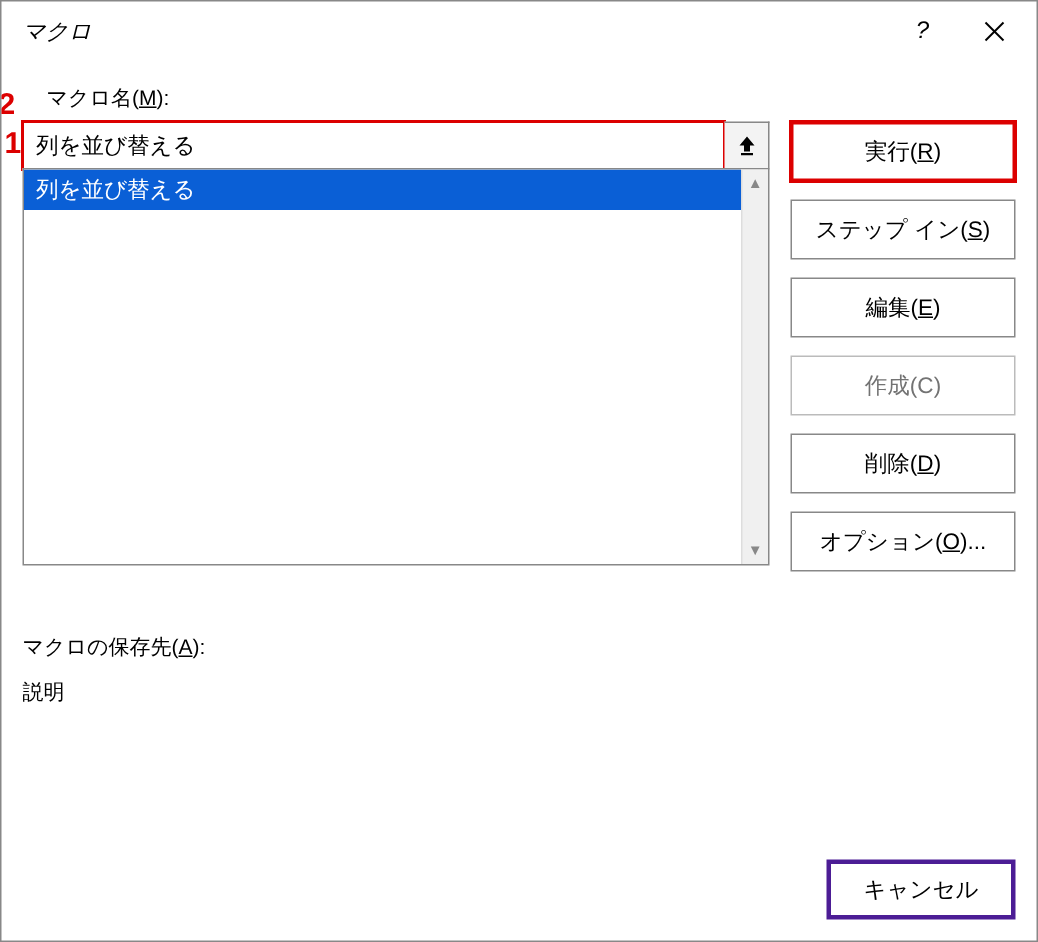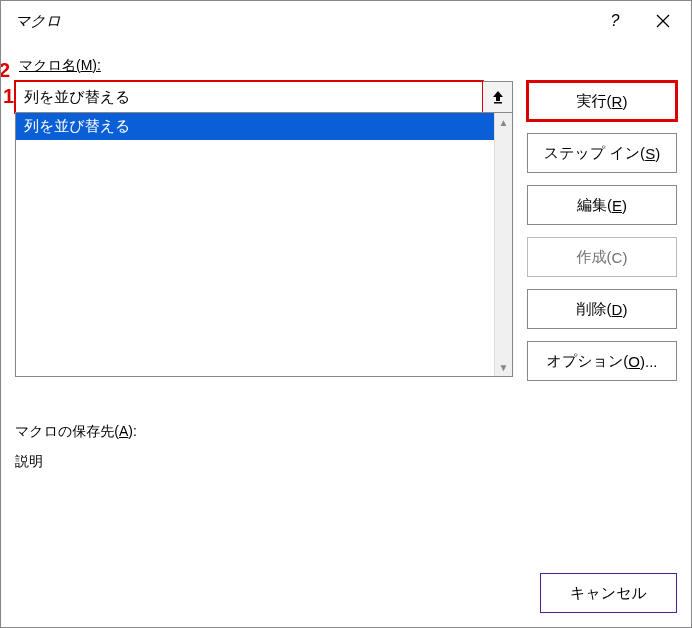--- a/index.html
+++ b/index.html
@@ -25,21 +25,21 @@
     width: 48px; height: 40px;
     display: flex; align-items: center; justify-content: center;
     font-size: 16px;
   }
   .titlebar .btn.close svg { width: 14px; height: 14px; }
   .content {
     padding: 10px 14px 14px 14px;
     position: relative;
     height: calc(100% - 40px);
   }
-  .label { margin: 6px 0 6px 4px; text-decoration: underline; }
+  .label { margin: 6px 0 6px 16px; }
   .underline { text-decoration: underline; }
   .row-main {
     display: flex;
     position: relative;
   }
   .left-col {
     flex: 1;
     min-width: 0;
     margin-right: 14px;
     position: relative;
@@ -132,22 +132,22 @@
   .combo .val { flex: 1; padding: 0 10px; font-size: 15px; }
   .combo .drop {
     width: 28px; height: 100%;
     border-left: 1px solid #bbb;
     display: flex; align-items: center; justify-content: center;
   }
   .desc-label { margin-top: 12px; }
   .cancel-btn {
     position: absolute;
     right: 14px; bottom: 14px;
-    width: 137px; height: 40px;
-    border: 1px solid #4c1d95;
+    width: 126px; height: 40px;
+    border: 3px solid #4c1d95;
     background: #fff;
     display: flex; align-items: center; justify-content: center;
     font-size: 15px;
   }
   .annot {
     position: absolute;
     font-weight: bold;
     font-size: 20px;
     color: #dc0000;
     font-family: Arial, sans-serif;

